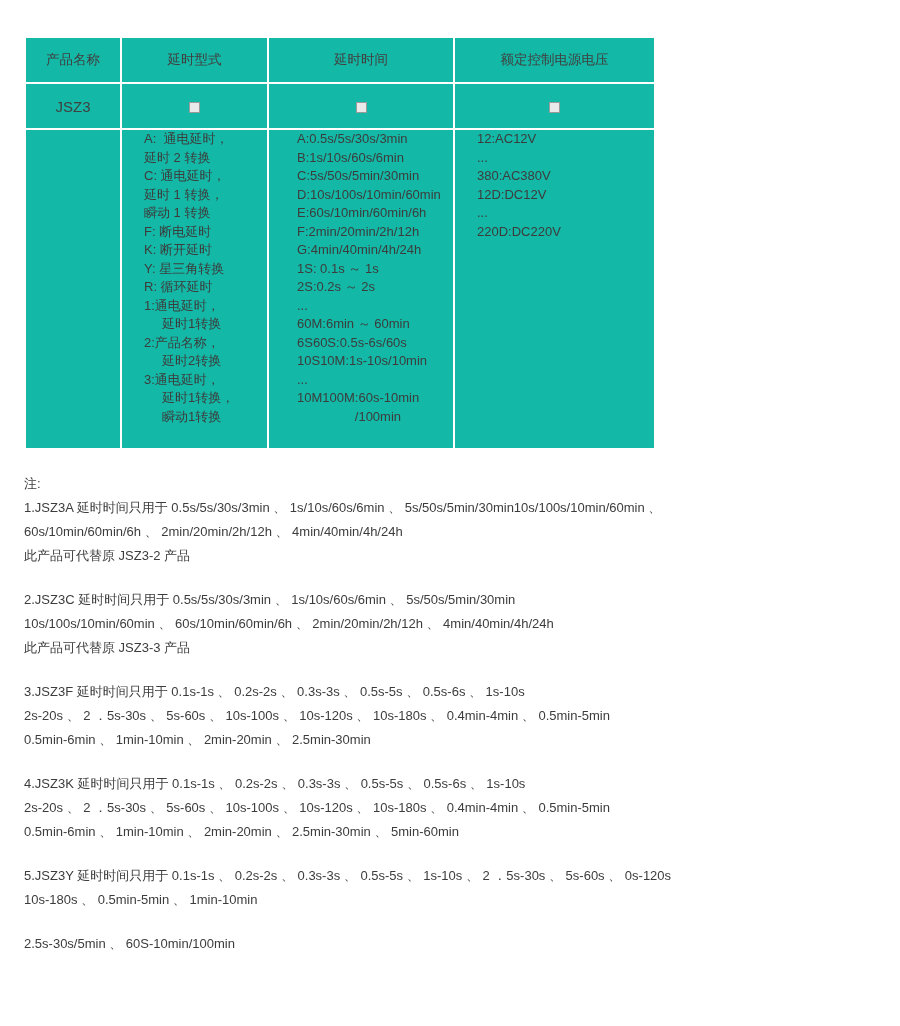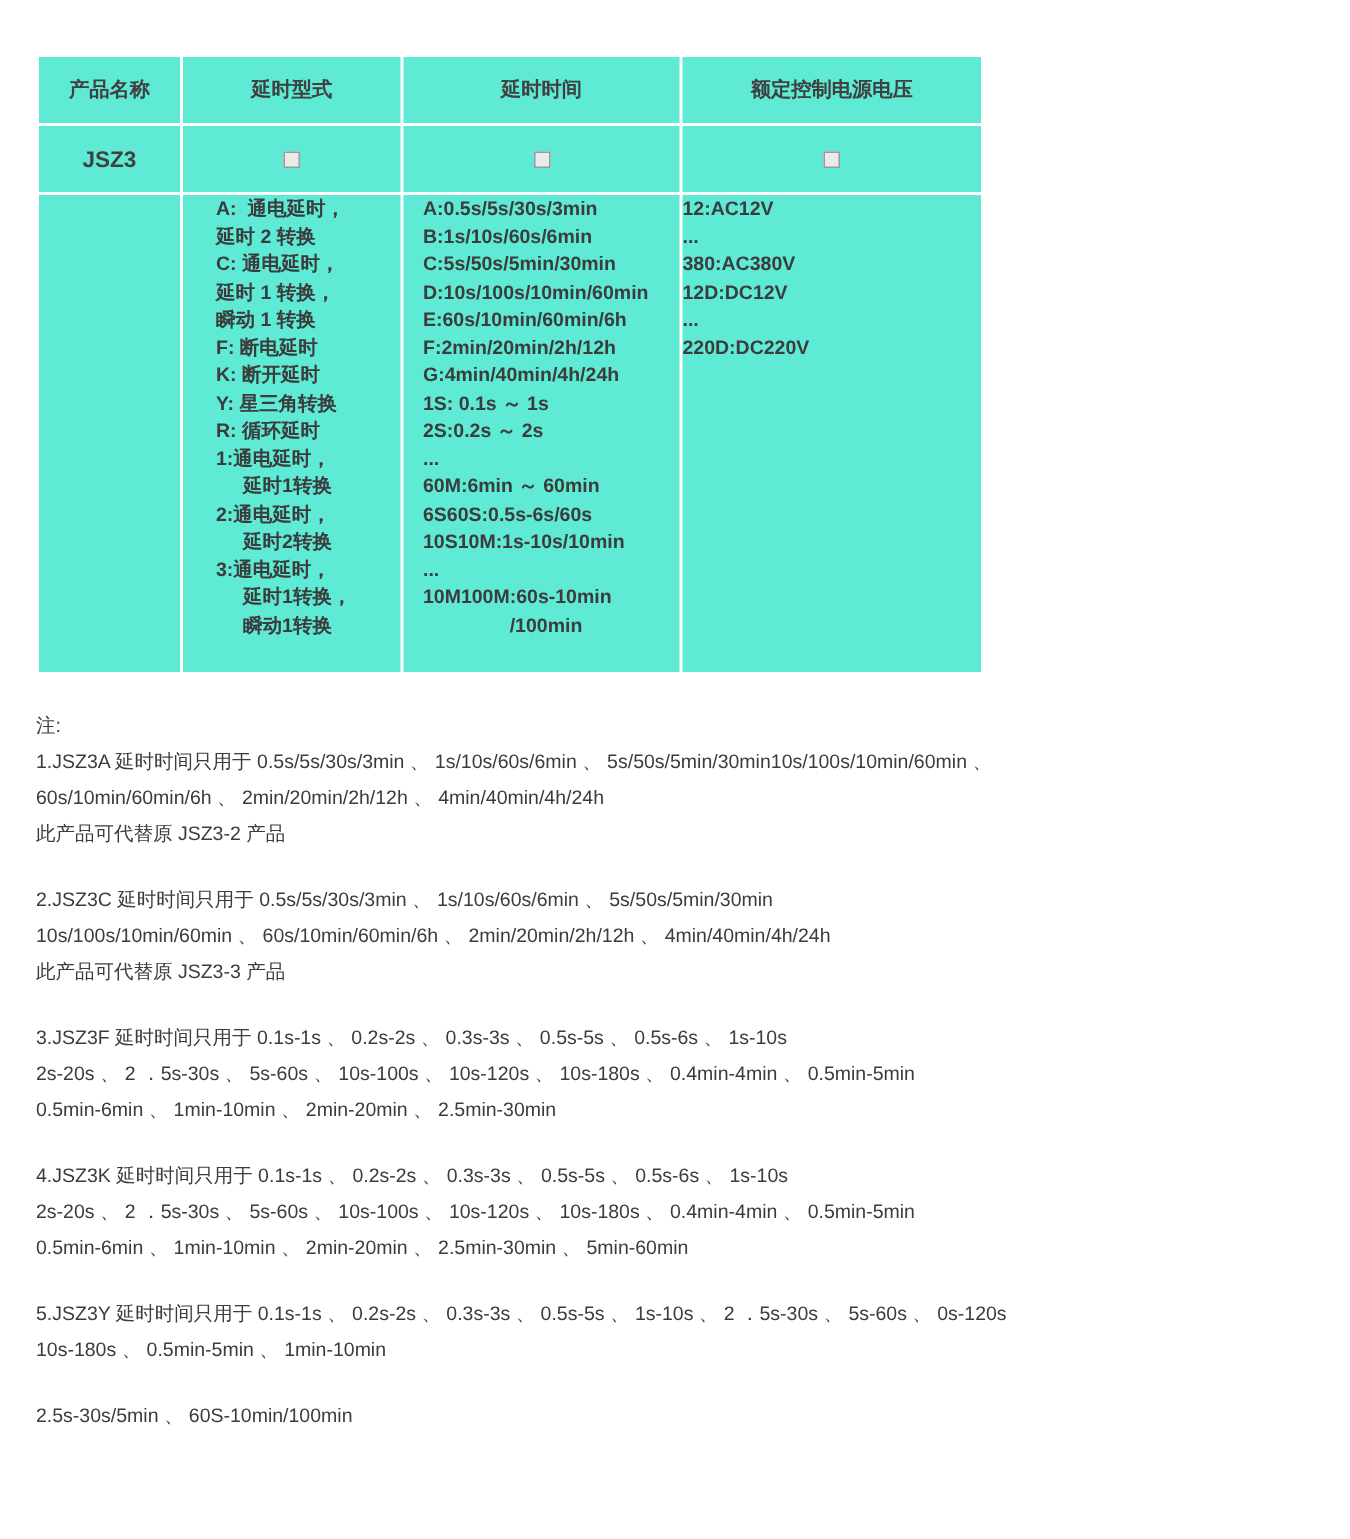--- a/index.html
+++ b/index.html
@@ -21,24 +21,23 @@
   }
 
   
   .spec-table {
     margin: 36px 0 0 24px;
     border-collapse: separate;
     border-spacing: 2px;
     table-layout: fixed;
   }
   .spec-table td {
-    background: #5eead4;
+    background: #14b8a6;
     vertical-align: top;
     padding: 0;
-    font-weight: bold;
   }
   .col-name   { width: 94px; }
   .col-type   { width: 145px; }
   .col-time   { width: 184px; }
   .col-volt   { width: 199px; }
 
   .hdr-cell {
     height: 44px;
     text-align: center;
     vertical-align: middle !important;
@@ -65,22 +64,22 @@
     padding: 18px 10px 10px 10px;
     font-size: 13px;
     line-height: 18.5px;
     color: #3c3c3c;
     text-align: left;
     margin-left: 44px;
   }
   .detail-cell.empty { padding: 0; }
   .detail-cell .ln { white-space: pre; }
   .detail-cell.type-col { padding-left: 22px; }
-  .detail-cell.time-col { padding-left: 13px; }
-  .detail-cell.volt-col { }
+  .detail-cell.time-col { padding-left: 28px; }
+  .detail-cell.volt-col { padding-left: 22px; }
 
   
   .notes {
     margin: 22px 0 0 24px;
     width: 850px;
     font-size: 13px;
     line-height: 24px;
     color: #3c3c3c;
   }
   .notes .note-block { margin-bottom: 20px; }
@@ -120,21 +119,21 @@
           <div class="ln">延时 2 转换</div>
           <div class="ln">C: 通电延时，</div>
           <div class="ln">延时 1 转换，</div>
           <div class="ln">瞬动 1 转换</div>
           <div class="ln">F: 断电延时</div>
           <div class="ln">K: 断开延时</div>
           <div class="ln">Y: 星三角转换</div>
           <div class="ln">R: 循环延时</div>
           <div class="ln">1:通电延时，</div>
           <div class="ln">     延时1转换</div>
-          <div class="ln">2:通电延时，</div>
+          <div class="ln">2:产品名称，</div>
           <div class="ln">     延时2转换</div>
           <div class="ln">3:通电延时，</div>
           <div class="ln">     延时1转换，</div>
           <div class="ln">     瞬动1转换</div>
         </td>
         <td class="detail-cell time-col">
           <div class="ln">A:0.5s/5s/30s/3min</div>
           <div class="ln">B:1s/10s/60s/6min</div>
           <div class="ln">C:5s/50s/5min/30min</div>
           <div class="ln">D:10s/100s/10min/60min</div>

